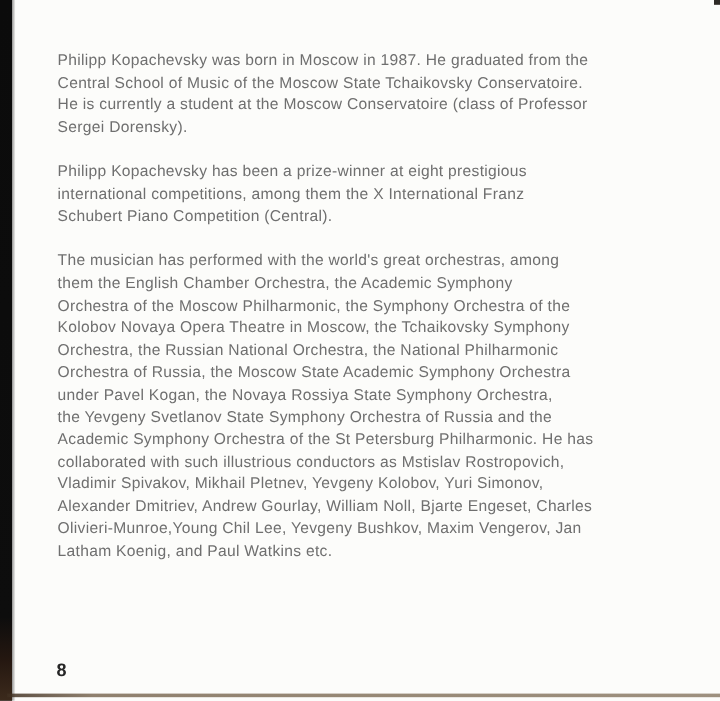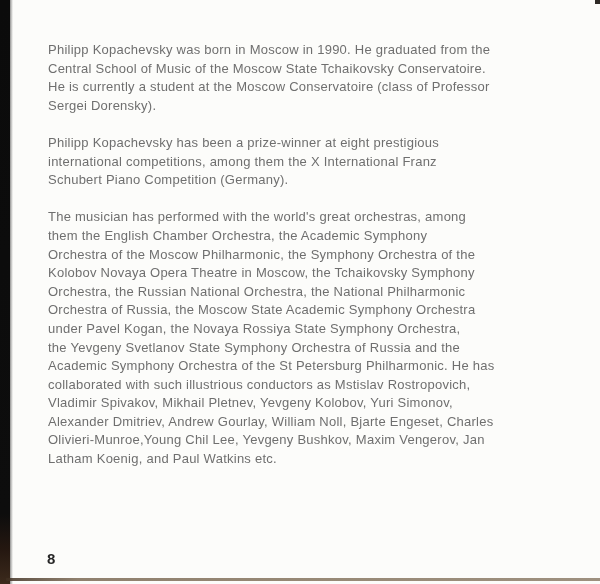--- a/index.html
+++ b/index.html
@@ -72,27 +72,27 @@
 </style>
 </head>
 <body>
 
 <div>
   <div class="left-edge"></div>
   <div class="left-edge-soft"></div>
   <div class="corner-mark"></div>
 
   <div class="content">
-    <p>Philipp Kopachevsky was born in Moscow in 1990. He graduated from the
+    <p>Philipp Kopachevsky was born in Moscow in 1987. He graduated from the
 Central School of Music of the Moscow State Tchaikovsky Conservatoire.
 He is currently a student at the Moscow Conservatoire (class of Professor
 Sergei Dorensky).</p>
     <p>Philipp Kopachevsky has been a prize-winner at eight prestigious
 international competitions, among them the X International Franz
-Schubert Piano Competition (Germany).</p>
+Schubert Piano Competition (Central).</p>
     <p>The musician has performed with the world's great orchestras, among
 them the English Chamber Orchestra, the Academic Symphony
 Orchestra of the Moscow Philharmonic, the Symphony Orchestra of the
 Kolobov Novaya Opera Theatre in Moscow, the Tchaikovsky Symphony
 Orchestra, the Russian National Orchestra, the National Philharmonic
 Orchestra of Russia, the Moscow State Academic Symphony Orchestra
 under Pavel Kogan, the Novaya Rossiya State Symphony Orchestra,
 the Yevgeny Svetlanov State Symphony Orchestra of Russia and the
 Academic Symphony Orchestra of the St Petersburg Philharmonic. He has
 collaborated with such illustrious conductors as Mstislav Rostropovich,

